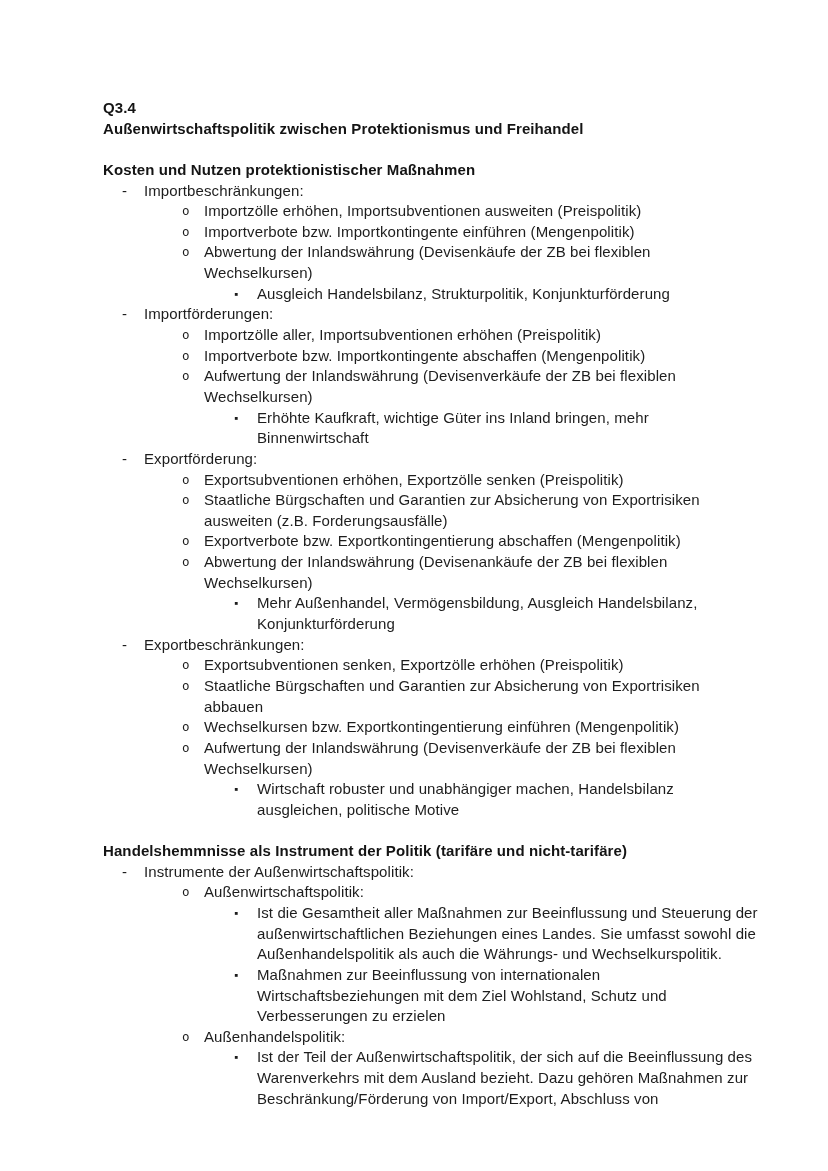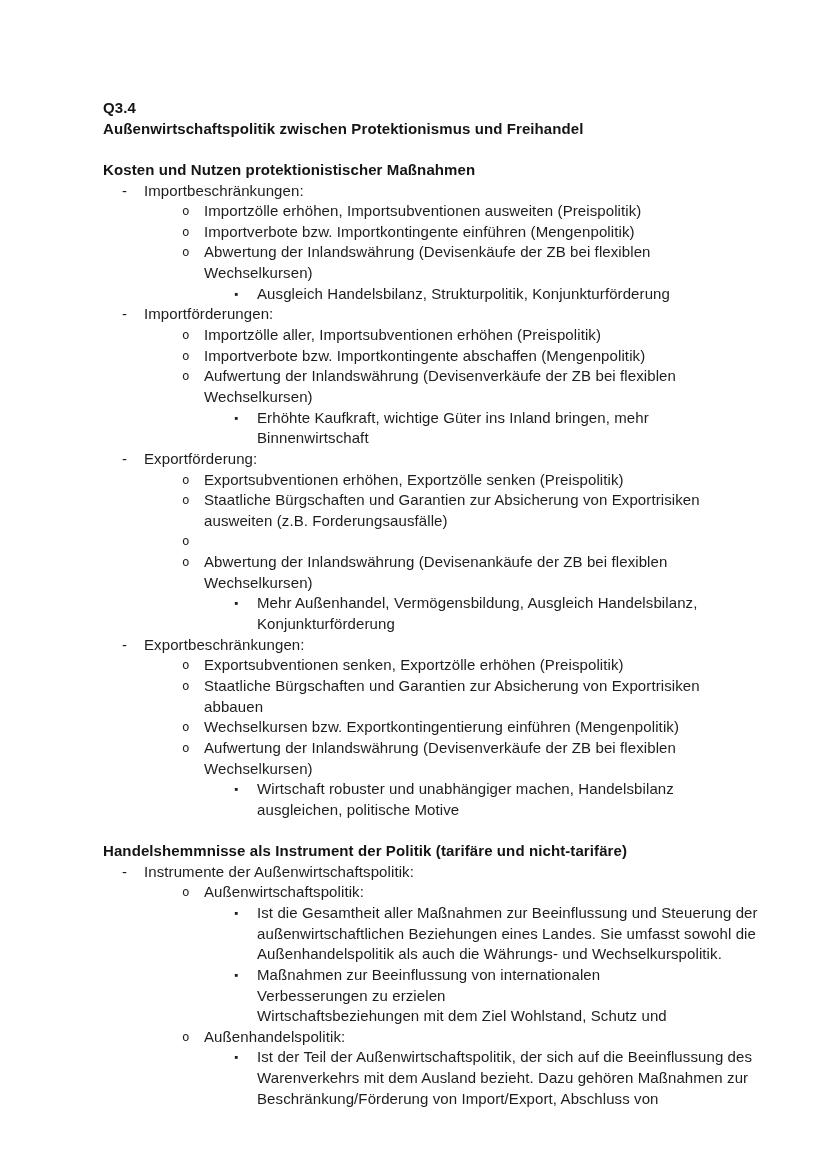--- a/index.html
+++ b/index.html
@@ -78,21 +78,21 @@
       <div class="line l2"><span class="bullet b-circle">o</span><span class="txt">Importzölle aller, Importsubventionen erhöhen (Preispolitik)</span></div>
       <div class="line l2"><span class="bullet b-circle">o</span><span class="txt">Importverbote bzw. Importkontingente abschaffen (Mengenpolitik)</span></div>
       <div class="line l2"><span class="bullet b-circle">o</span><span class="txt">Aufwertung der Inlandswährung (Devisenverkäufe der ZB bei flexiblen</span></div>
       <div class="line l2 cont"><span class="txt">Wechselkursen)</span></div>
       <div class="line l3"><span class="bullet b-square">▪</span><span class="txt">Erhöhte Kaufkraft, wichtige Güter ins Inland bringen, mehr</span></div>
       <div class="line l3 cont"><span class="txt">Binnenwirtschaft</span></div>
       <div class="line l1"><span class="bullet b-dash">-</span><span class="txt">Exportförderung:</span></div>
       <div class="line l2"><span class="bullet b-circle">o</span><span class="txt">Exportsubventionen erhöhen, Exportzölle senken (Preispolitik)</span></div>
       <div class="line l2"><span class="bullet b-circle">o</span><span class="txt">Staatliche Bürgschaften und Garantien zur Absicherung von Exportrisiken</span></div>
       <div class="line l2 cont"><span class="txt">ausweiten (z.B. Forderungsausfälle)</span></div>
-      <div class="line l2"><span class="bullet b-circle">o</span></div>
+      <div class="line l2"><span class="bullet b-circle">o</span><span class="txt">Exportverbote bzw. Exportkontingentierung abschaffen (Mengenpolitik)</span></div>
       <div class="line l2"><span class="bullet b-circle">o</span><span class="txt">Abwertung der Inlandswährung (Devisenankäufe der ZB bei flexiblen</span></div>
       <div class="line l2 cont"><span class="txt">Wechselkursen)</span></div>
       <div class="line l3"><span class="bullet b-square">▪</span><span class="txt">Mehr Außenhandel, Vermögensbildung, Ausgleich Handelsbilanz,</span></div>
       <div class="line l3 cont"><span class="txt">Konjunkturförderung</span></div>
       <div class="line l1"><span class="bullet b-dash">-</span><span class="txt">Exportbeschränkungen:</span></div>
       <div class="line l2"><span class="bullet b-circle">o</span><span class="txt">Exportsubventionen senken, Exportzölle erhöhen (Preispolitik)</span></div>
       <div class="line l2"><span class="bullet b-circle">o</span><span class="txt">Staatliche Bürgschaften und Garantien zur Absicherung von Exportrisiken</span></div>
       <div class="line l2 cont"><span class="txt">abbauen</span></div>
       <div class="line l2"><span class="bullet b-circle">o</span><span class="txt">Wechselkursen bzw. Exportkontingentierung einführen (Mengenpolitik)</span></div>
       <div class="line l2"><span class="bullet b-circle">o</span><span class="txt">Aufwertung der Inlandswährung (Devisenverkäufe der ZB bei flexiblen</span></div>
@@ -100,20 +100,20 @@
       <div class="line l3"><span class="bullet b-square">▪</span><span class="txt">Wirtschaft robuster und unabhängiger machen, Handelsbilanz</span></div>
       <div class="line l3 cont"><span class="txt">ausgleichen, politische Motive</span></div>
       <div class="line blank"></div>
       <div class="line heading"><span class="txt">Handelshemmnisse als Instrument der Politik (tarifäre und nicht-tarifäre)</span></div>
       <div class="line l1"><span class="bullet b-dash">-</span><span class="txt">Instrumente der Außenwirtschaftspolitik:</span></div>
       <div class="line l2"><span class="bullet b-circle">o</span><span class="txt">Außenwirtschaftspolitik:</span></div>
       <div class="line l3"><span class="bullet b-square">▪</span><span class="txt">Ist die Gesamtheit aller Maßnahmen zur Beeinflussung und Steuerung der</span></div>
       <div class="line l3 cont"><span class="txt">außenwirtschaftlichen Beziehungen eines Landes. Sie umfasst sowohl die</span></div>
       <div class="line l3 cont"><span class="txt">Außenhandelspolitik als auch die Währungs- und Wechselkurspolitik.</span></div>
       <div class="line l3"><span class="bullet b-square">▪</span><span class="txt">Maßnahmen zur Beeinflussung von internationalen</span></div>
+      <div class="line l3 cont"><span class="txt">Wirtschaftsbeziehungen mit dem Ziel Wohlstand, Schutz und</span></div>
       <div class="line l3 cont"><span class="txt">Verbesserungen zu erzielen</span></div>
-      <div class="line l3 cont"><span class="txt">Wirtschaftsbeziehungen mit dem Ziel Wohlstand, Schutz und</span></div>
       <div class="line l2"><span class="bullet b-circle">o</span><span class="txt">Außenhandelspolitik:</span></div>
       <div class="line l3"><span class="bullet b-square">▪</span><span class="txt">Ist der Teil der Außenwirtschaftspolitik, der sich auf die Beeinflussung des</span></div>
       <div class="line l3 cont"><span class="txt">Warenverkehrs mit dem Ausland bezieht. Dazu gehören Maßnahmen zur</span></div>
       <div class="line l3 cont"><span class="txt">Beschränkung/Förderung von Import/Export, Abschluss von</span></div>
     </div>
 </div>
 
 </body></html>

